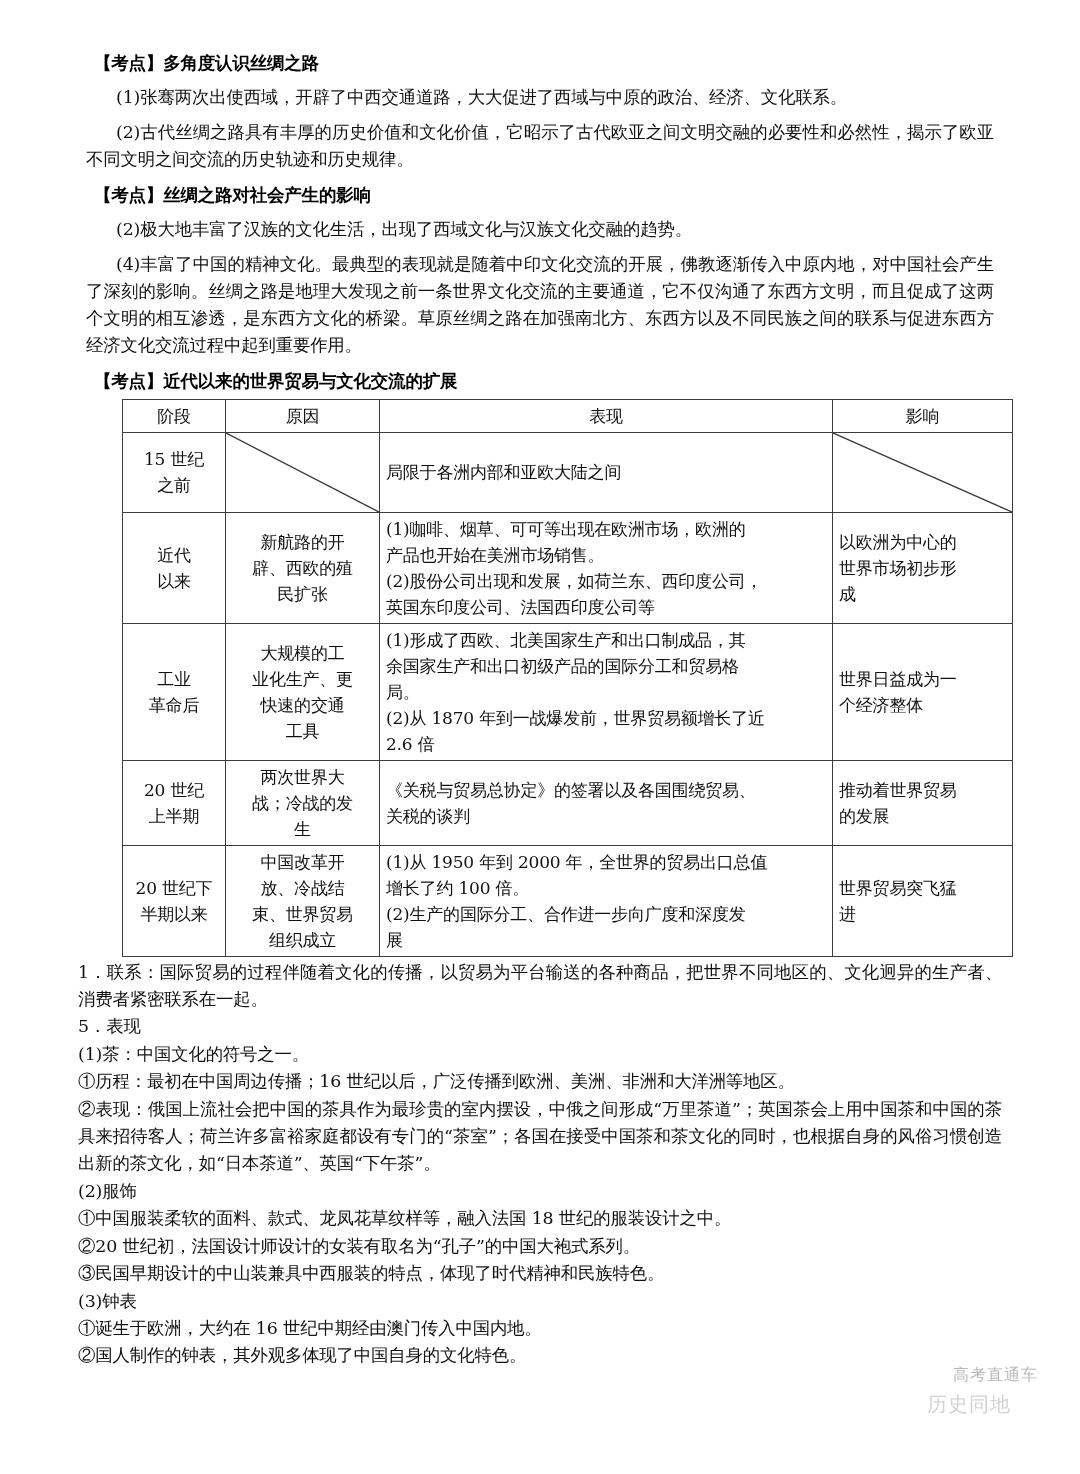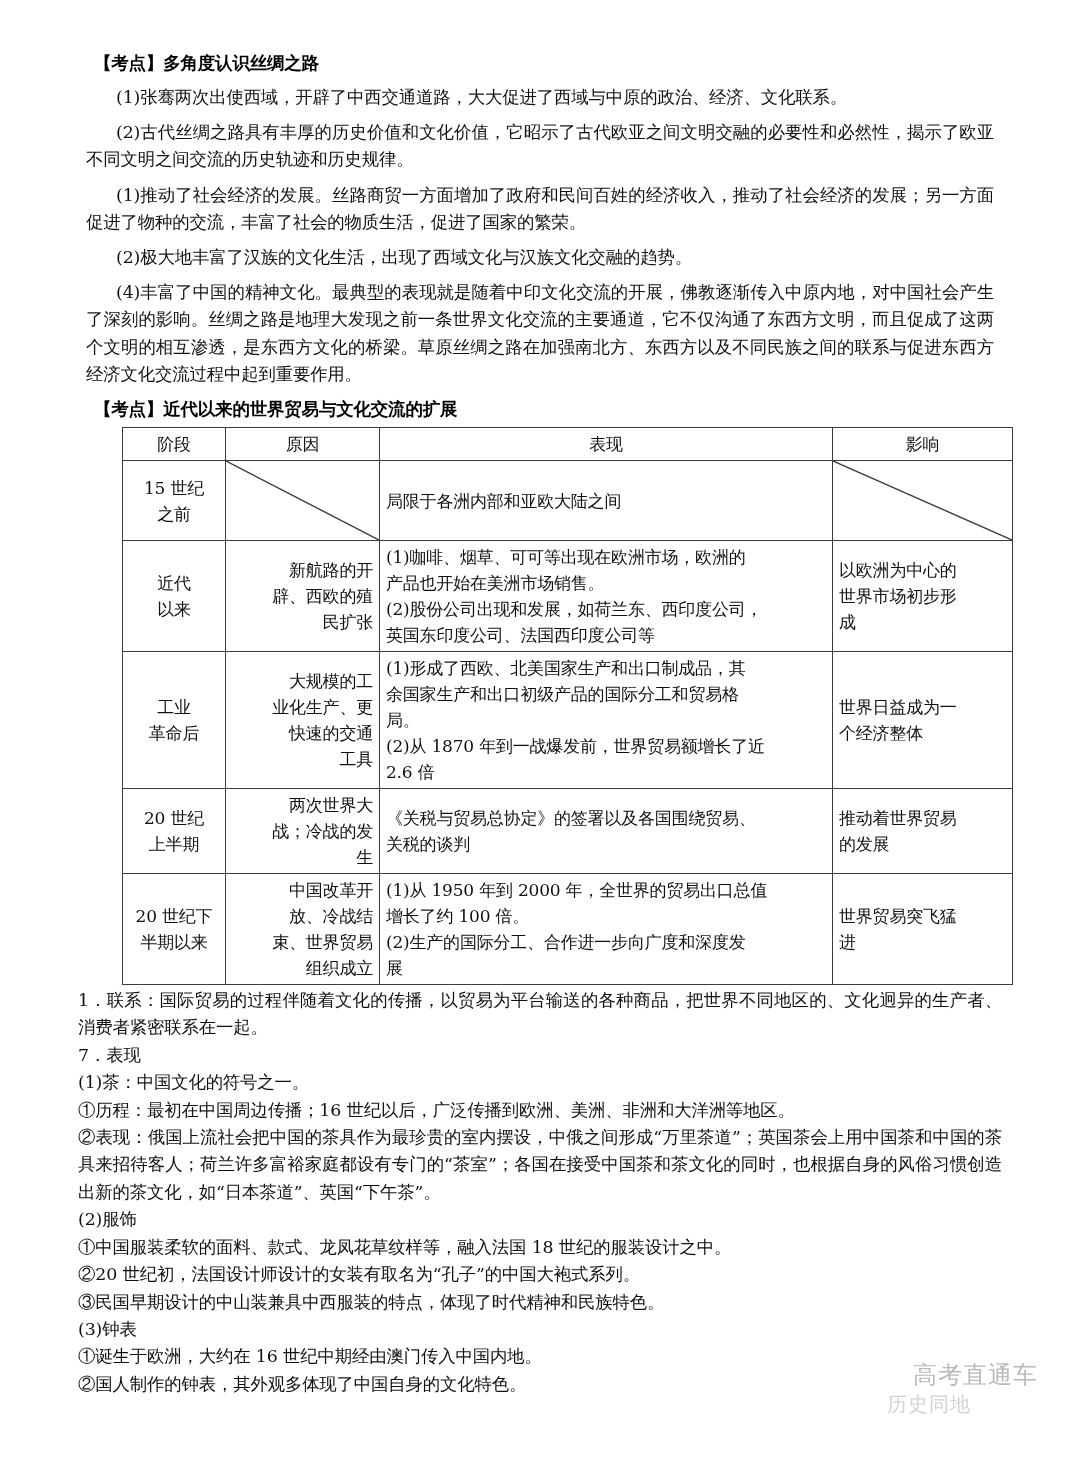--- a/index.html
+++ b/index.html
@@ -74,21 +74,21 @@
     font-weight: normal;
     letter-spacing: -0.2px;
     color: #111;
   }
   table.trade th {
     text-align: center;
     height: 30px;
     padding: 1px 6px;
   }
   .c-stage   { width: 90px;  text-align: center; }
-  .c-reason  { width: 141px; text-align: right; }
+  .c-reason  { width: 141px; text-align: center; }
   .c-show    { width: 440px; text-align: left; }
   .c-impact  { width: 167px; text-align: left; }
   td.ctr { text-align: center; }
   .cell-lines { display: block; }
 
   
   .diag {
     position: relative;
     padding: 0;
   }
@@ -114,34 +114,34 @@
   .watermark {
     position: absolute;
     right: 42px;
     bottom: 18px;
     text-align: left;
     color: #b9b9b9;
     font-family: "DejaVu Sans", "Liberation Sans", sans-serif;
     pointer-events: none;
     user-select: none;
   }
-  .wm1 { font-size: 24px; letter-spacing: 1px; line-height: 30px; }
+  .wm1 { font-size: 16px; letter-spacing: 1px; line-height: 30px; }
   .wm2 { font-size: 20px; letter-spacing: 1px; line-height: 28px; color: #d2d2d2; margin-left: -26px; }
 </style>
 </head>
 <body>
 
 <div class="page">
   <div class="content">
 
     <div class="kaodian">【考点】多角度认识丝绸之路</div>
     <p class="para ind">(1)张骞两次出使西域，开辟了中西交通道路，大大促进了西域与中原的政治、经济、文化联系。</p>
     <p class="para ind">(2)古代丝绸之路具有丰厚的历史价值和文化价值，它昭示了古代欧亚之间文明交融的必要性和必然性，揭示了欧亚不同文明之间交流的历史轨迹和历史规律。</p>
 
-    <p class="para ind">(1)推动了社会经济的发展。丝路商贸一方面增加了政府和民间百姓的经济收入，推动了社会经济的发展；另一方面促进了物种的交流，丰富了社会的物质生活，促进了国家的繁荣。</p>
+    <div class="kaodian">【考点】丝绸之路对社会产生的影响</div>
     <p class="para ind">(2)极大地丰富了汉族的文化生活，出现了西域文化与汉族文化交融的趋势。</p>
     <p class="para ind">(4)丰富了中国的精神文化。最典型的表现就是随着中印文化交流的开展，佛教逐渐传入中原内地，对中国社会产生了深刻的影响。丝绸之路是地理大发现之前一条世界文化交流的主要通道，它不仅沟通了东西方文明，而且促成了这两个文明的相互渗透，是东西方文化的桥梁。草原丝绸之路在加强南北方、东西方以及不同民族之间的联系与促进东西方经济文化交流过程中起到重要作用。</p>
 
     <div class="kaodian">【考点】近代以来的世界贸易与文化交流的扩展</div>
 
     <div class="tbl-wrap">
       <table class="trade">
         <thead>
           <tr>
             <th class="c-stage">阶段</th>
@@ -260,21 +260,21 @@
               <span class="cell-lines">世界贸易突飞猛</span>
               <span class="cell-lines">进</span>
             </td>
           </tr>
 
         </tbody>
       </table>
     </div>
 
     <p class="listline">1．联系：国际贸易的过程伴随着文化的传播，以贸易为平台输送的各种商品，把世界不同地区的、文化迥异的生产者、消费者紧密联系在一起。</p>
-    <p class="listline">7．表现</p>
+    <p class="listline">5．表现</p>
     <p class="listline">(1)茶：中国文化的符号之一。</p>
     <p class="listline">①历程：最初在中国周边传播；16 世纪以后，广泛传播到欧洲、美洲、非洲和大洋洲等地区。</p>
     <p class="listline">②表现：俄国上流社会把中国的茶具作为最珍贵的室内摆设，中俄之间形成“万里茶道”；英国茶会上用中国茶和中国的茶具来招待客人；荷兰许多富裕家庭都设有专门的“茶室”；各国在接受中国茶和茶文化的同时，也根据自身的风俗习惯创造出新的茶文化，如“日本茶道”、英国“下午茶”。</p>
     <p class="listline">(2)服饰</p>
     <p class="listline">①中国服装柔软的面料、款式、龙凤花草纹样等，融入法国 18 世纪的服装设计之中。</p>
     <p class="listline">②20 世纪初，法国设计师设计的女装有取名为“孔子”的中国大袍式系列。</p>
     <p class="listline">③民国早期设计的中山装兼具中西服装的特点，体现了时代精神和民族特色。</p>
     <p class="listline">(3)钟表</p>
     <p class="listline">①诞生于欧洲，大约在 16 世纪中期经由澳门传入中国内地。</p>
     <p class="listline">②国人制作的钟表，其外观多体现了中国自身的文化特色。</p>

